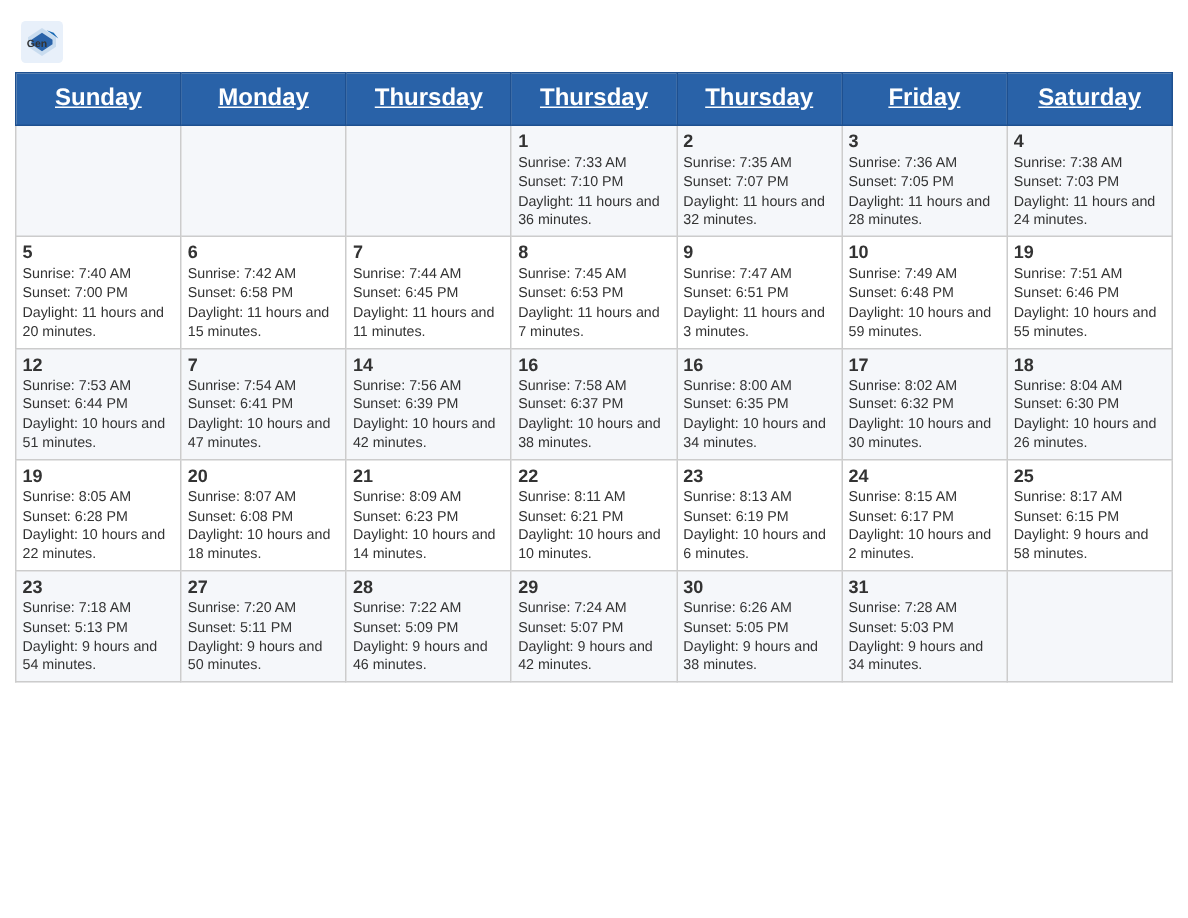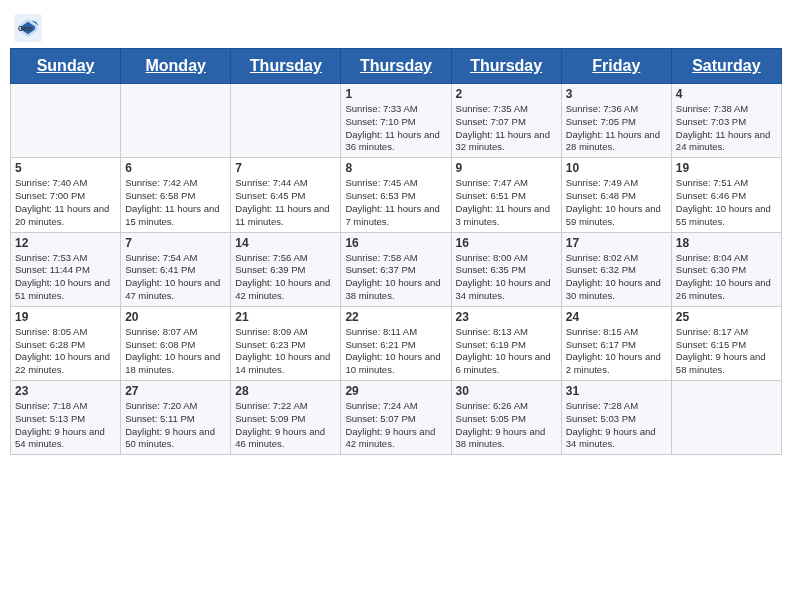--- a/index.html
+++ b/index.html
@@ -196,21 +196,21 @@
           <div class="day-info">Sunrise: 7:51 AM
 Sunset: 6:46 PM
 Daylight: 10 hours
 and 55 minutes.</div>
         </td>
       </tr>
       <tr class="row-odd">
         <td>
           <span class="day-num">12</span>
           <div class="day-info">Sunrise: 7:53 AM
-Sunset: 11:44 PM
+Sunset: 6:44 PM
 Daylight: 10 hours
 and 51 minutes.</div>
         </td>
         <td>
           <span class="day-num">7</span>
           <div class="day-info">Sunrise: 7:54 AM
 Sunset: 6:41 PM
 Daylight: 10 hours
 and 47 minutes.</div>
         </td>

